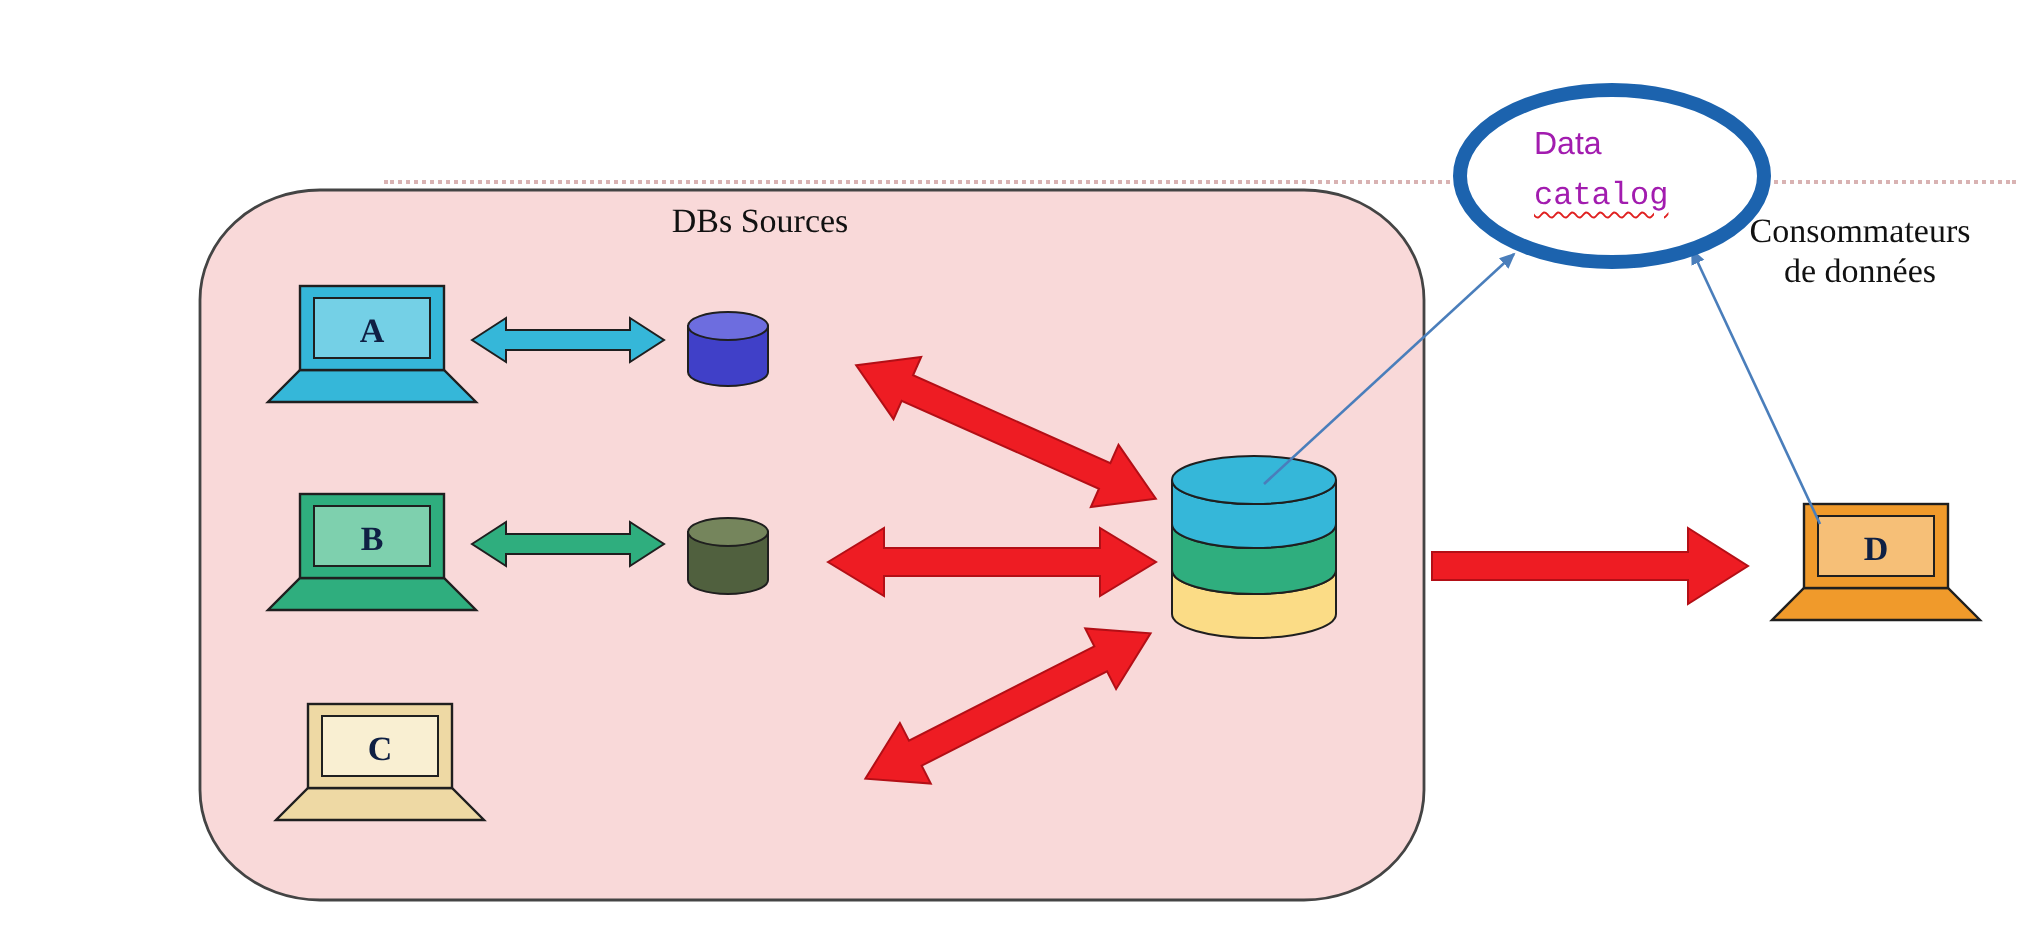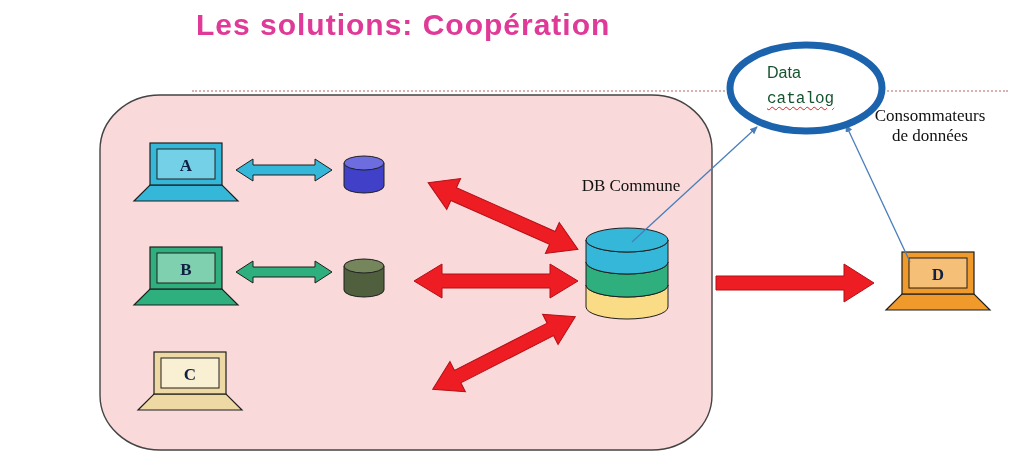--- a/index.html
+++ b/index.html
@@ -52,35 +52,34 @@
   .lbl-serif {
     position:absolute; font-family:"Liberation Serif", serif;
     font-size:17px; color:#111; text-align:center; line-height:1.2;
   }
   .lbl-sources   { left:280px; top:101px; width:200px; }
   .lbl-commune   { left:556px; top:176px; width:150px; }
   .lbl-consumers { left:848px; top:106px; width:164px; }
   .lbl-catalog {
     position:absolute; left:767px; top:61px;
     font-family:"Liberation Sans", sans-serif; font-size:16px;
-    color:#14532d; line-height:1.55; z-index:3;
+    color:#a21caf; line-height:1.55; z-index:3;
   }
   .squiggle {
     text-decoration:underline wavy #e02020;
     text-decoration-thickness:1px;
     text-underline-offset:3px;
     font-family:Liberation Mono, monospace;
   }
 </style>
 </head>
 <body>
 
 <div class="slide">
 
-  <h1 class="title">Les solutions: Coopération</h1>
   <div class="dotted-rule"></div>
 
   <svg class="diagram" width="1010" height="468" viewBox="0 0 1010 468" xmlns="http://www.w3.org/2000/svg">
 
     <defs>
       <marker id="arrowBlue" markerWidth="9" markerHeight="9" refX="7" refY="3.5" orient="auto" markerUnits="userSpaceOnUse">
         <path class="blue-head" d="M0,0 L8,3.5 L0,7 Z"></path>
       </marker>
     </defs>
 
@@ -140,21 +139,21 @@
       <rect class="lap-d-in" x="23" y="6" width="58" height="30"></rect>
       <text class="laptop-letter" x="52" y="28">D</text>
     </g>
 
     <line class="blue-line" x1="632" y1="242" x2="757" y2="127" marker-end="url(#arrowBlue)"></line>
     <line class="blue-line" x1="910" y1="262" x2="846" y2="125" marker-end="url(#arrowBlue)"></line>
 
     <ellipse class="big-ellipse" cx="806" cy="88" rx="76" ry="43"></ellipse>
   </svg>
 
-  <div class="lbl-serif lbl-commune">DB Commune</div>
+  <div class="lbl-serif lbl-sources">DBs Sources</div>
   <div class="lbl-serif lbl-consumers">
     <div>Consommateurs</div>
     <div>de données</div>
   </div>
   <div class="lbl-catalog">
     <div>Data</div>
     <div><span class="squiggle">catalog</span></div>
   </div>
 
 </div>

